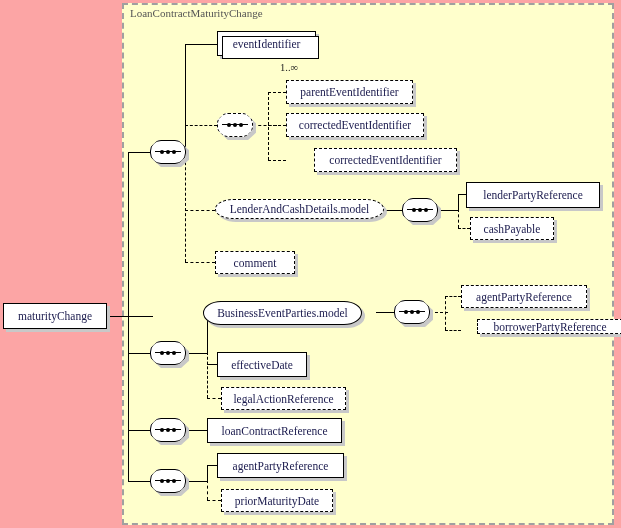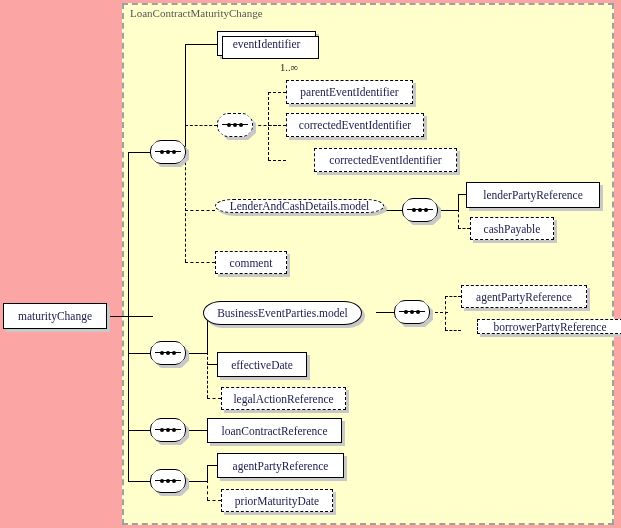--- a/index.html
+++ b/index.html
@@ -196,33 +196,33 @@
   </div>
 
   <div class="node opt" style="left:286px;top:113px;width:138px;height:24px;">
     <span class="lbl">correctedEventIdentifier</span>
   </div>
 
   <div class="node opt" style="left:286px;top:148px;width:143px;height:24px;margin-left:28px;">
     <span class="lbl">correctedEventIdentifier</span>
   </div>
 
-  <div class="node opt grp" style="left:215px;top:199px;width:169px;height:14px;text-align:center;">
+  <div class="node opt grp" style="left:215px;top:199px;width:169px;height:20px;text-align:center;">
     <span class="lbl">LenderAndCashDetails.model</span>
   </div>
 
   <div class="node req" style="left:466px;top:182px;width:134px;height:26px;">
     <span class="lbl">lenderPartyReference</span>
   </div>
 
   <div class="node opt" style="left:470px;top:217px;width:84px;height:23px;">
     <span class="lbl">cashPayable</span>
   </div>
 
-  <div class="node opt" style="left:215px;top:251px;width:72px;height:23px;">
+  <div class="node opt" style="left:215px;top:251px;width:80px;height:23px;">
     <span class="lbl">comment</span>
   </div>
 
   <div class="node req grp" style="left:203px;top:301px;width:159px;height:24px;">
     <span class="lbl">BusinessEventParties.model</span>
   </div>
 
   <div class="node opt" style="left:461px;top:285px;width:126px;height:23px;">
     <span class="lbl">agentPartyReference</span>
   </div>

